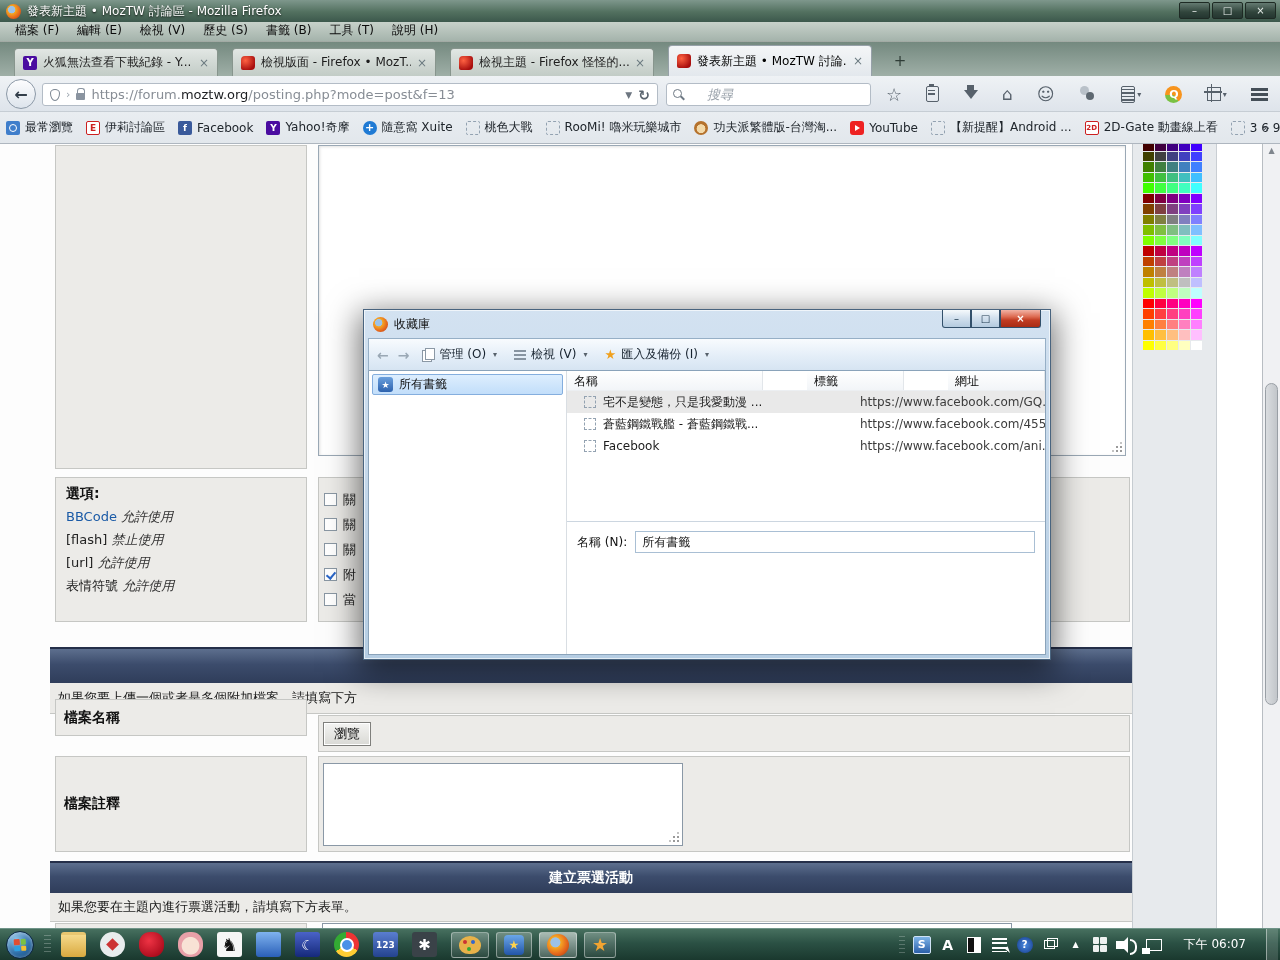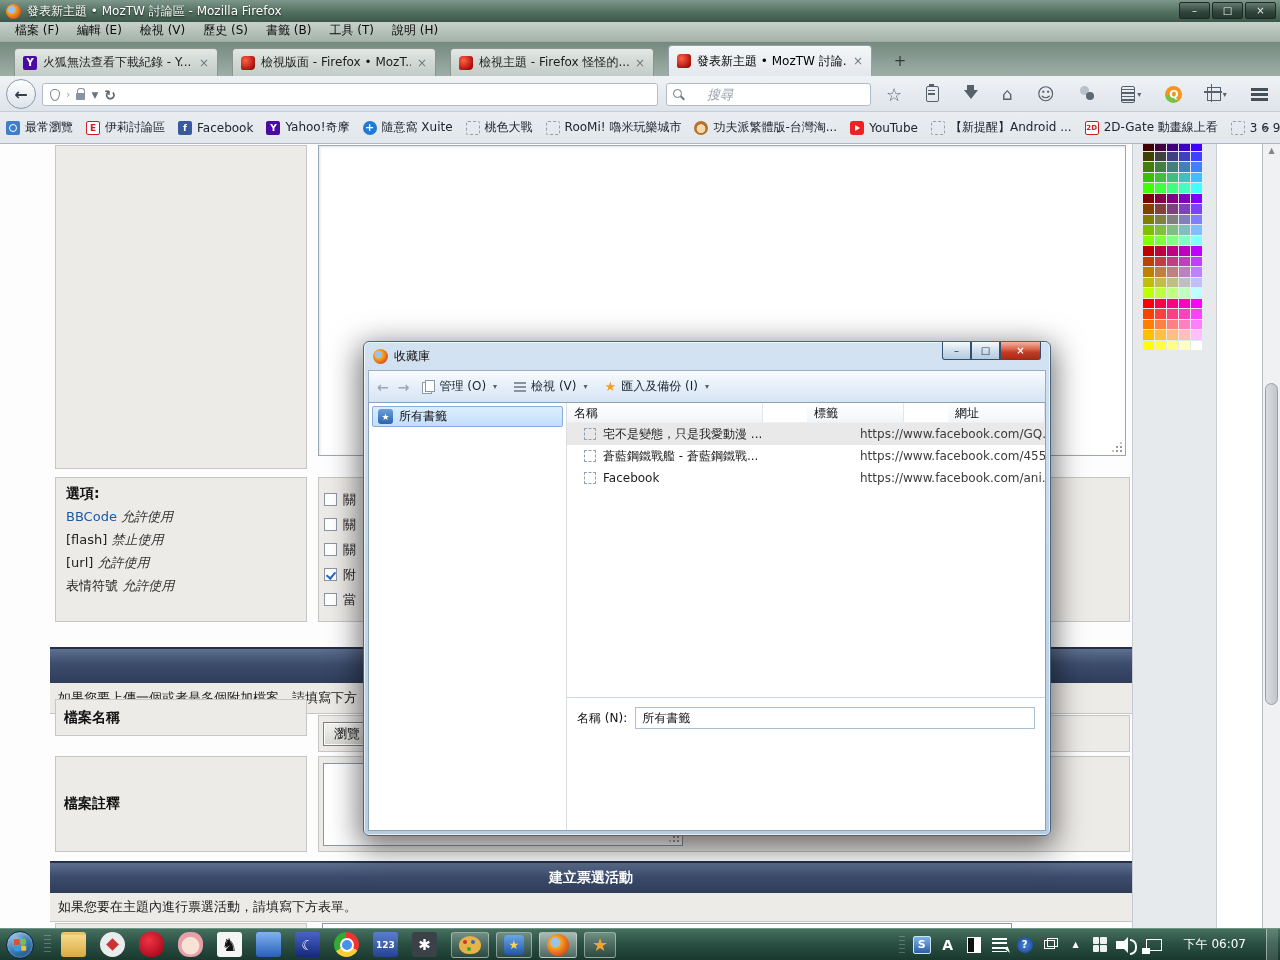--- a/index.html
+++ b/index.html
@@ -160,23 +160,23 @@
   .palette-grid { position:absolute; left:10px; top:-3px; display:grid; grid-template-columns:repeat(5,11px);
     grid-auto-rows:9.5px; gap:1px; }
   .swatch { width:11px; height:9.5px; }
   .white-col { position:absolute; left:1216px; top:0; width:46px; height:784px; background:#fff; border-left:1px solid #c9ced3; }
   .scrollbar { position:absolute; left:1262px; top:0; width:18px; height:784px; background:#f0f1f3; border-left:1px solid #b8bdc2; }
   .sb-up { position:absolute; left:0; top:2px; width:17px; text-align:center; color:#7f868d; font-size:8px; }
   .sb-thumb { position:absolute; left:2px; top:239px; width:13px; height:322px; border-radius:7px;
     background:linear-gradient(90deg,#dadde0,#c2c6ca); border:1px solid #999fa5; }
 
   
-  .dialog { position:absolute; left:363px; top:309px; width:688px; height:495px; z-index:20;
-    background:linear-gradient(#d3e2f1,#b5cde3); border:1px solid #49647f; border-radius:6px;
-    box-shadow:0 8px 30px 4px rgba(0,0,0,.55), inset 0 0 0 1px rgba(255,255,255,.65);margin-top:32px; }
+  .dialog { position:absolute; left:363px; top:309px; width:688px; height:351px; z-index:20;
+    background:linear-gradient(#d3e2f1,#b5cde3); border:1px solid #49647f; border-radius:0;
+    box-shadow:0 8px 30px 4px rgba(0,0,0,.55), inset 0 0 0 1px rgba(255,255,255,.65); }
   .dlg-title { height:28px; display:flex; align-items:center; gap:6px; padding:0 9px; font-size:12px; color:#101010; }
   .dlg-controls { position:absolute; top:0; right:9px; display:flex; }
   .dlg-btn { width:29px; height:18px; border:1px solid #32506b; border-top:none;
     background:linear-gradient(#f6fafc,#d3e1ee 45%,#b4cbdf); color:#173349; font-size:10px;
     display:flex; align-items:center; justify-content:center; }
   .dlg-btn.first { border-bottom-left-radius:3px; }
   .dlg-btn.close { width:41px; color:#fff; border-bottom-right-radius:3px;
     background:linear-gradient(#f2b3a5,#dd6a51 40%,#c13c22 60%,#a92c14); font-weight:bold; }
   .dlg-toolbar { margin:0 4px; height:33px; border:1px solid #96afc6; border-bottom-color:#8aa3ba;
     background:linear-gradient(#f8fbfe,#e4eef8 55%,#d6e4f2);
@@ -322,20 +322,21 @@
   </div>
   <div class="newtab">+</div>
 </div>
 
 <div class="navbar">
   <div class="back-btn">←</div>
   <div class="urlbar">
     <span class="shield"></span>
     <span class="chev">›</span>
     <span class="lock"></span>
+    <span class="url-flex"><span class="url-dim">https://forum.</span><span class="url-domain">moztw.org</span><span class="url-dim">/posting.php?mode=post&amp;f=13</span></span>
     <span class="url-arrow">▼</span>
     <span class="reload">↻</span>
   </div>
   <div class="searchbox">
     <span class="mag"></span>
     <input class="search-input" placeholder="搜尋" style="">
   </div>
   <div class="nav-icons">
     <span class="ni i-star">☆</span>
     <span class="ni">

